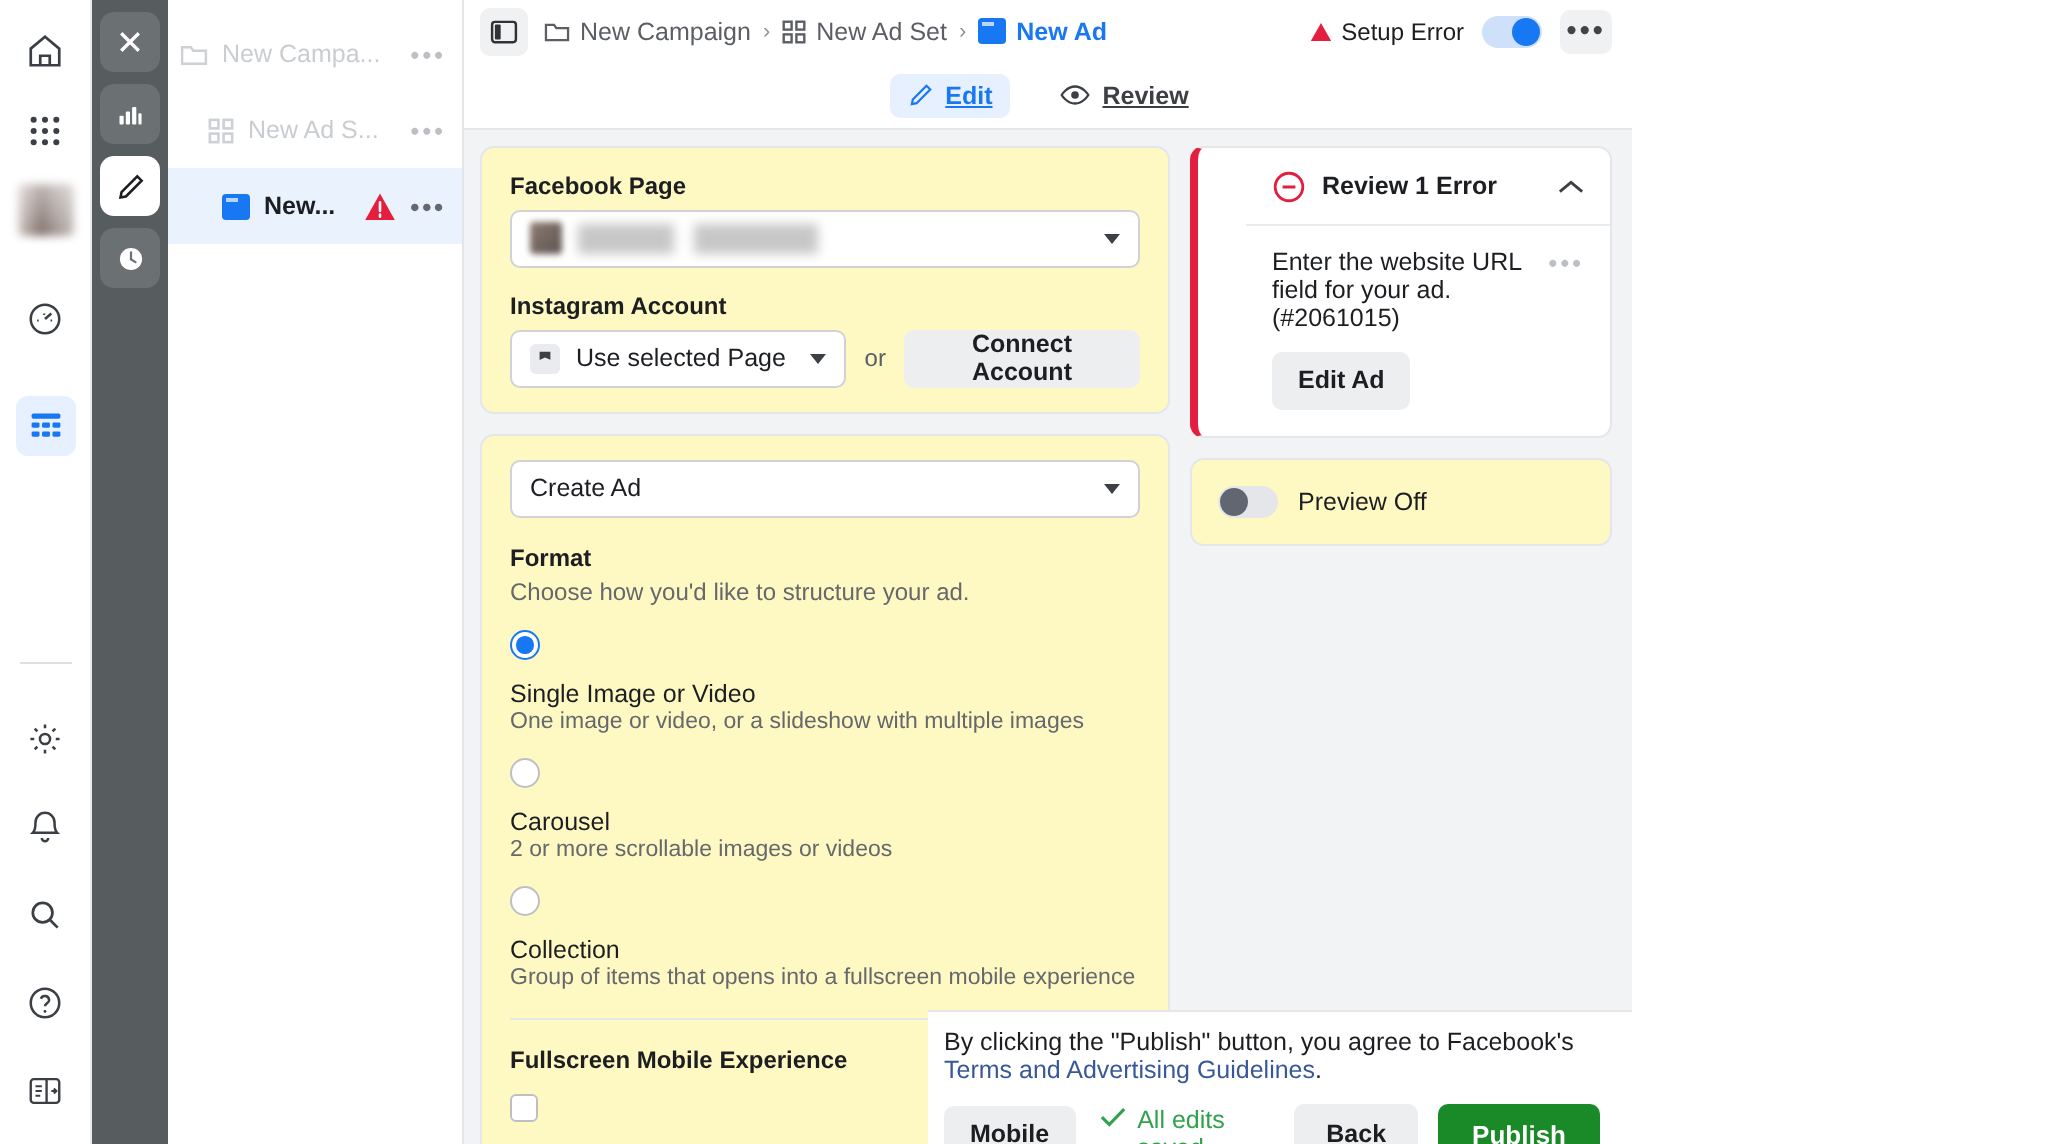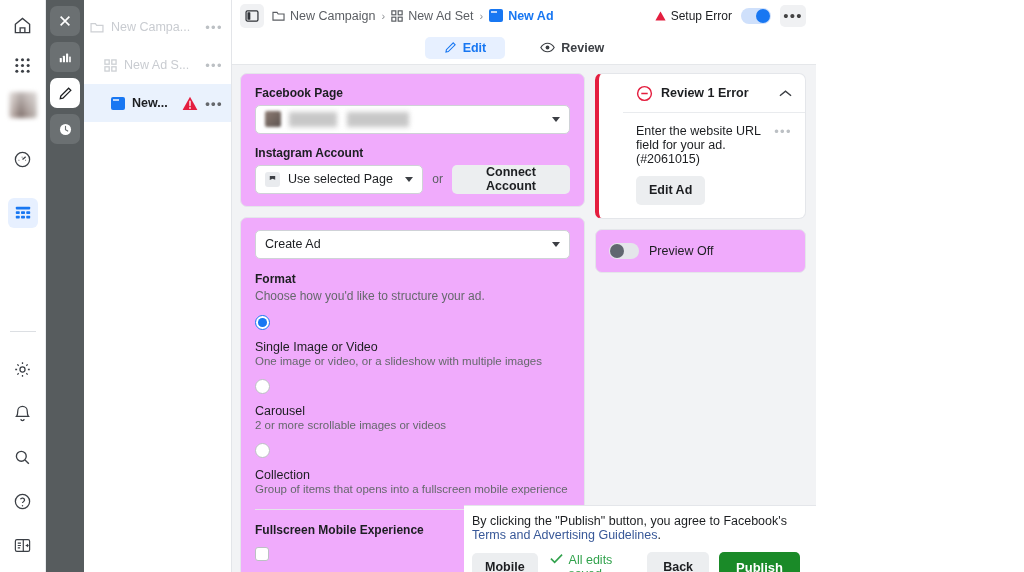--- a/index.html
+++ b/index.html
@@ -101,28 +101,28 @@
     position: absolute; top: 1px; left: 1px; width: 14px; height: 14px;
     border-radius: 50%; transition: none;
   }
   .kebab { font-size: 15px; color: #444; letter-spacing: 1.3px; cursor: pointer;
            width: 26px; height: 22px; border-radius: 5px; background: #f0f1f3;
            display:flex; align-items:center; justify-content:center; }
 
   .tabbar { height: 35px; background: #ffffff; display: flex; align-items: center; justify-content: center; gap: 16px;
             border-bottom: 1px solid #e5e7ea; }
   .tab { display: flex; gap: 6px; font-size: 12.5px; font-weight: 700;
-         padding: 4px 19px; border-radius: 5px; color: #3c3f44; cursor: pointer; }
+         padding: 4px 9px; border-radius: 5px; color: #3c3f44; cursor: pointer; text-decoration: underline; }
   .tab.active { color: #1877f2; background: #e7f0ff; }
 
   .content { flex: 1 1 auto; display: flex; gap: 10px; padding: 8px 10px 0 8px; overflow: hidden; }
   .col-left { width: 345px; flex: 0 0 345px; display: flex; flex-direction: column; gap: 10px; }
   .col-right { flex: 1 1 auto; display: flex; flex-direction: column; gap: 10px; }
 
-  .card { background: #f0abfc; border-radius: 7px; border: 1px solid #e4e6ea; padding: 12px 14px; }
+  .card { background: #fef9c3; border-radius: 7px; border: 1px solid #e4e6ea; padding: 12px 14px; }
 
   .lbl { font-size: 12px; font-weight: 700; color: #1c1e21; margin-bottom: 5px; }
   .select {
     height: 29px; border: 1px solid #cfd2d7; border-radius: 5px; background: #fff;
     display: flex; align-items: center; padding: 0 9px; gap: 8px; cursor: pointer;
     font-size: 12.5px; color: #1c1e21;
   }
   .caret { margin-left: auto; border-left: 4px solid transparent; border-right: 4px solid transparent;
            border-top: 5px solid #3c3f44; }
   .page-blur {

